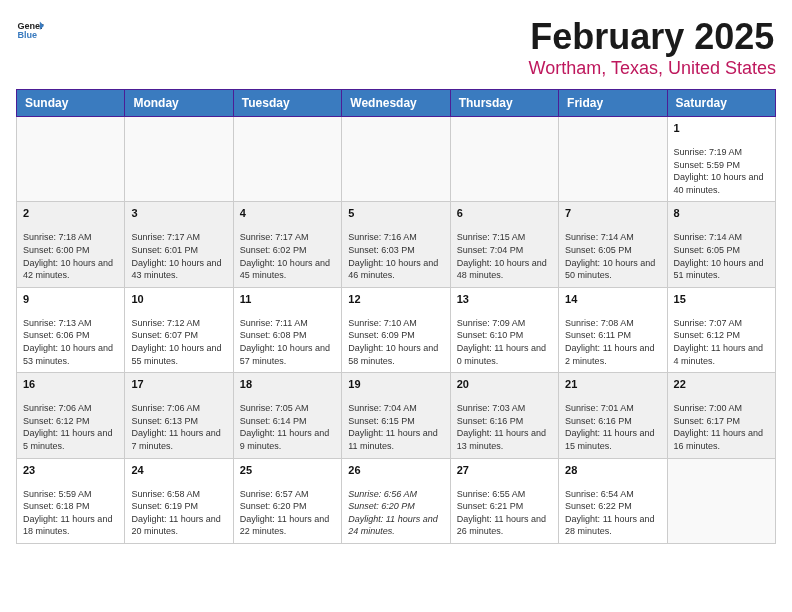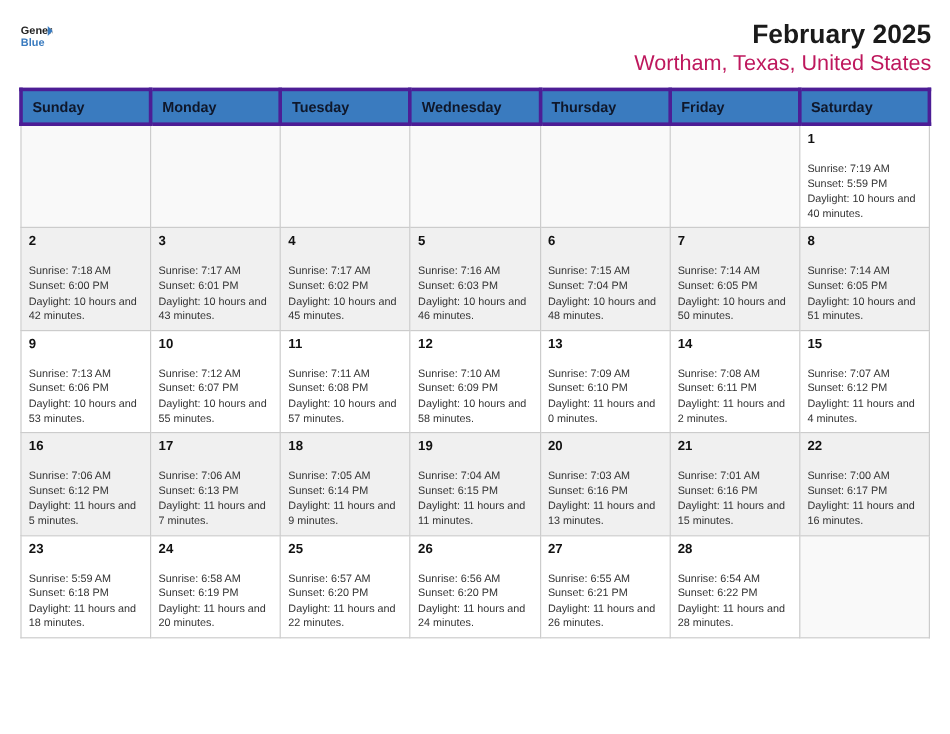--- a/index.html
+++ b/index.html
@@ -22,41 +22,42 @@
       gap: 4px;
     }
     .logo-icon {
       width: 28px;
       height: 28px;
     }
     .title-block {
       text-align: right;
     }
     .month-title {
-      font-size: 22px;
+      font-size: 36px;
       font-weight: bold;
       color: #1a1a1a;
+      text-align: center;
     }
     .location {
       font-size: 18px;
       color: #be185d;
     }
     .calendar {
       width: 100%;
       border-collapse: collapse;
       border: 1px solid #ccc;
     }
     .calendar th {
       background-color: #3a7bbf;
-      color: #0f172a;
+      color: #ffffff;
       font-size: 12px;
       font-weight: bold;
       padding: 6px 8px;
       text-align: left;
-      border: 3px solid #4c1d95;
+      border: 1px solid #4c1d95;
     }
     .calendar td {
       vertical-align: top;
       padding: 5px 6px;
       border: 1px solid #ccc;
       font-size: 9.5px;
       color: #333;
       width: calc(100% / 7);
       min-height: 80px;
       height: 80px;
@@ -271,21 +272,21 @@
 Daylight: 11 hours and 20 minutes.</div>
         </td>
         <td>
           <div class="day-number">25</div>
           <div class="day-info" style="white-space: pre-line;">Sunrise: 6:57 AM
 Sunset: 6:20 PM
 Daylight: 11 hours and 22 minutes.</div>
         </td>
         <td>
           <div class="day-number">26</div>
-          <div class="day-info" style="white-space: pre-line;">Sunrise: 6:56 AM
+          <div class="day-info" style="white-space: pre-line; font-style: italic;">Sunrise: 6:56 AM
 Sunset: 6:20 PM
 Daylight: 11 hours and 24 minutes.</div>
         </td>
         <td>
           <div class="day-number">27</div>
           <div class="day-info" style="white-space: pre-line;">Sunrise: 6:55 AM
 Sunset: 6:21 PM
 Daylight: 11 hours and 26 minutes.</div>
         </td>
         <td>

